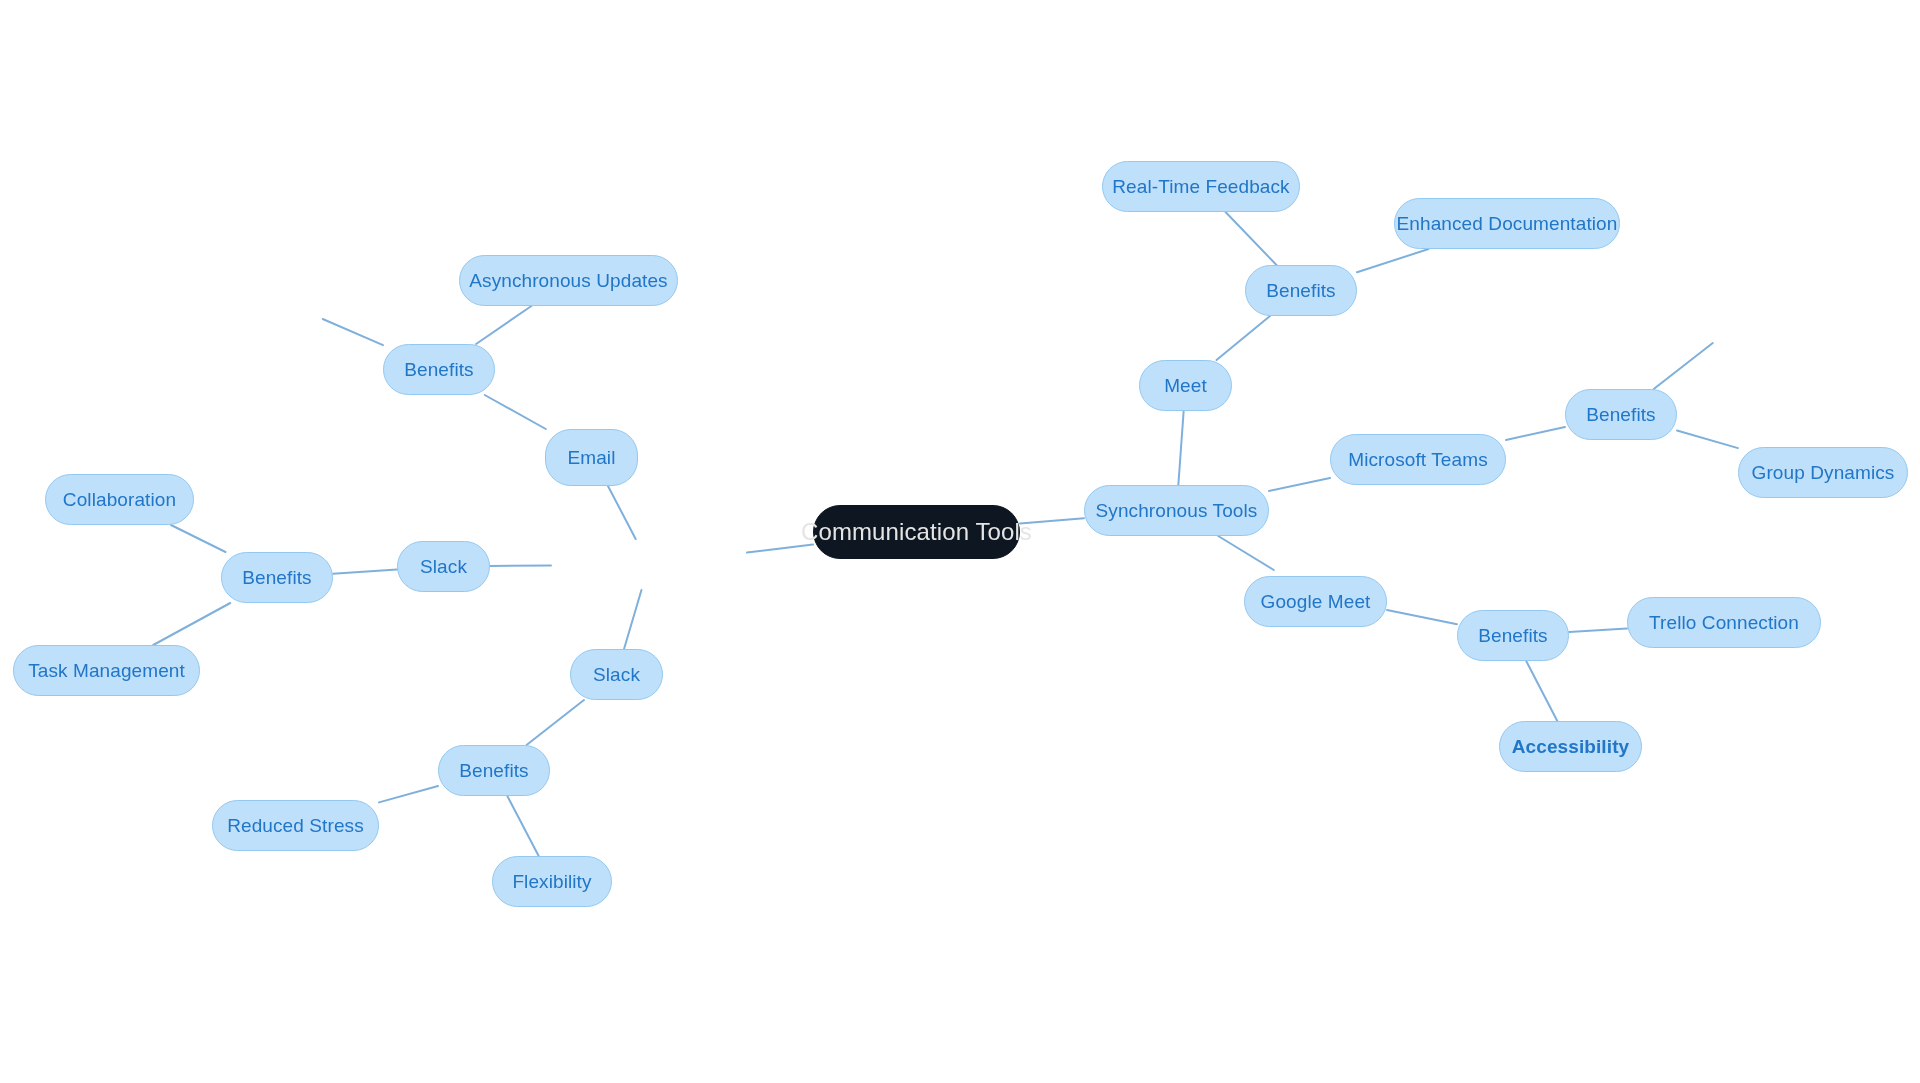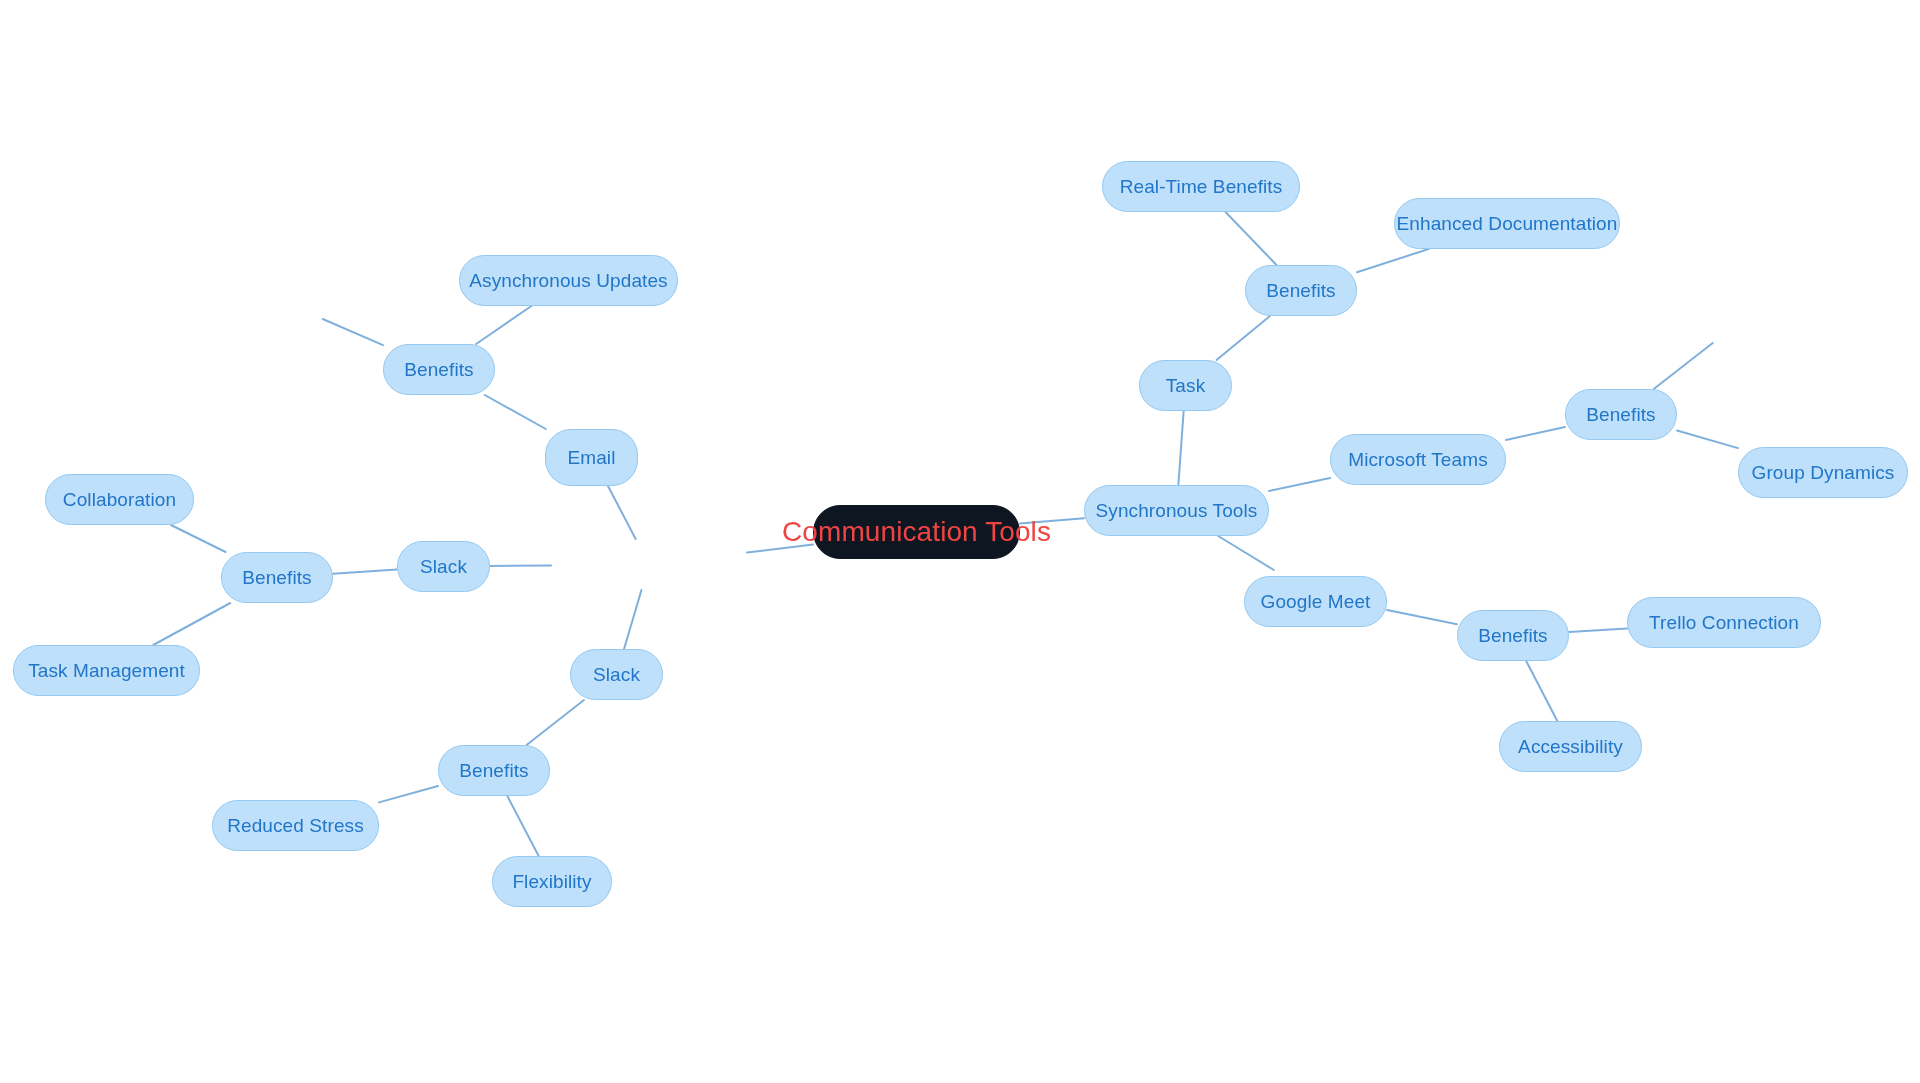--- a/index.html
+++ b/index.html
@@ -49,22 +49,22 @@
   .node.branch {
     background: #bfe0fb;
     border: 1.3px solid #93c9f0;
     color: #2176c7;
     font-size: 19px;
     font-weight: 400;
   }
   .node.root {
     background: #0e1621;
     border: 1px solid #0e1621;
-    color: #ef4444;
-    font-size: 28px;
+    color: #e5e5e5;
+    font-size: 24px;
     font-weight: 400;
     border-radius: 30px;
   }
   .node-label {
     display: block;
     line-height: 1;
     padding: 0 2px;
   }
 </style>
 </head>
@@ -109,21 +109,21 @@
       <div class="node branch" style="left: 545px; top: 429px; width: 93px; height: 57px;">
         <span class="node-label">Email</span>
       </div>
       <div class="node branch" style="left: 397px; top: 541px; width: 93px; height: 51px;">
         <span class="node-label">Slack</span>
       </div>
       <div class="node branch" style="left: 570px; top: 649px; width: 93px; height: 51px;">
         <span class="node-label">Slack</span>
       </div>
       <div class="node branch" style="left: 1139px; top: 360px; width: 93px; height: 51px;">
-        <span class="node-label">Task</span>
+        <span class="node-label">Meet</span>
       </div>
       <div class="node branch" style="left: 1330px; top: 434px; width: 176px; height: 51px;">
         <span class="node-label">Microsoft Teams</span>
       </div>
       <div class="node branch" style="left: 1244px; top: 576px; width: 143px; height: 51px;">
         <span class="node-label">Google Meet</span>
       </div>
       <div class="node branch" style="left: 383px; top: 344px; width: 112px; height: 51px;">
         <span class="node-label">Benefits</span>
       </div>
@@ -151,28 +151,28 @@
       <div class="node branch" style="left: 13px; top: 645px; width: 187px; height: 51px;">
         <span class="node-label">Task Management</span>
       </div>
       <div class="node branch" style="left: 212px; top: 800px; width: 167px; height: 51px;">
         <span class="node-label">Reduced Stress</span>
       </div>
       <div class="node branch" style="left: 492px; top: 856px; width: 120px; height: 51px;">
         <span class="node-label">Flexibility</span>
       </div>
       <div class="node branch" style="left: 1102px; top: 161px; width: 198px; height: 51px;">
-        <span class="node-label">Real-Time Benefits</span>
+        <span class="node-label">Real-Time Feedback</span>
       </div>
       <div class="node branch" style="left: 1394px; top: 198px; width: 226px; height: 51px;">
         <span class="node-label">Enhanced Documentation</span>
       </div>
       <div class="node branch" style="left: 1738px; top: 447px; width: 170px; height: 51px;">
         <span class="node-label">Group Dynamics</span>
       </div>
       <div class="node branch" style="left: 1627px; top: 597px; width: 194px; height: 51px;">
         <span class="node-label">Trello Connection</span>
       </div>
-      <div class="node branch" style="left: 1499px; top: 721px; width: 143px; height: 51px;">
+      <div class="node branch" style="left: 1499px; top: 721px; width: 143px; height: 51px; font-weight: bold;">
         <span class="node-label">Accessibility</span>
       </div>
     </div>
 </div>
 
 </body></html>

